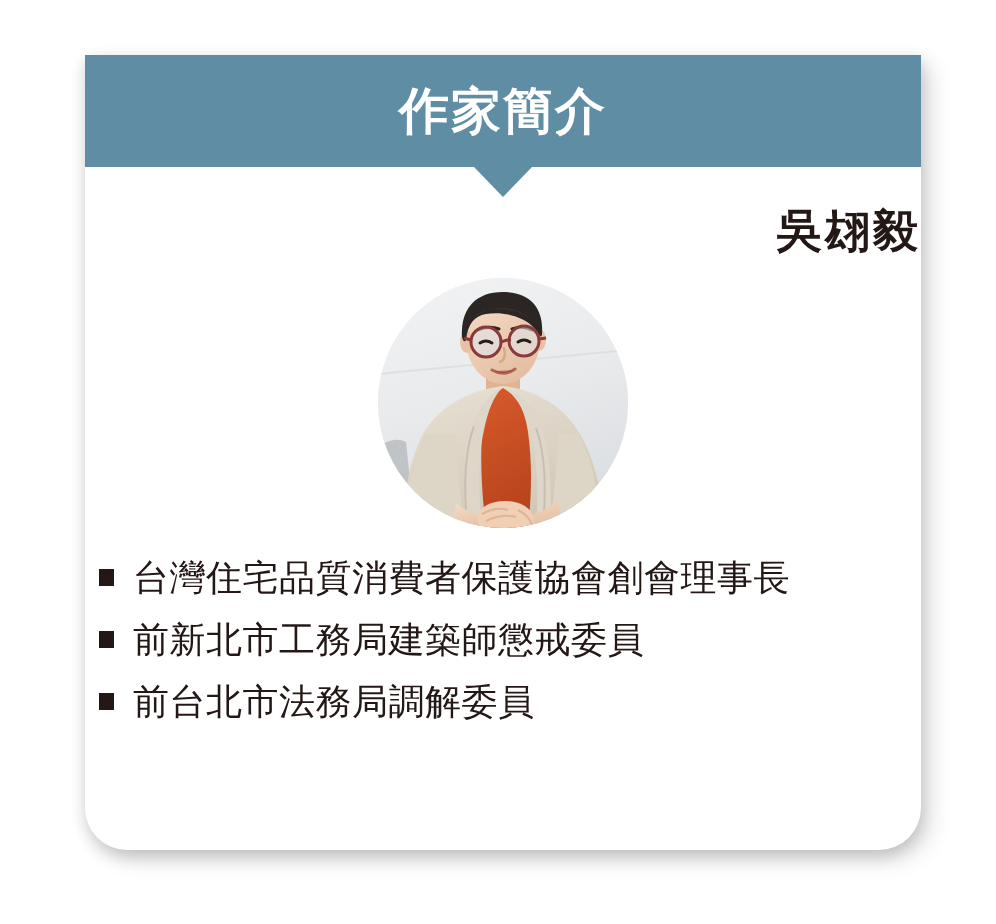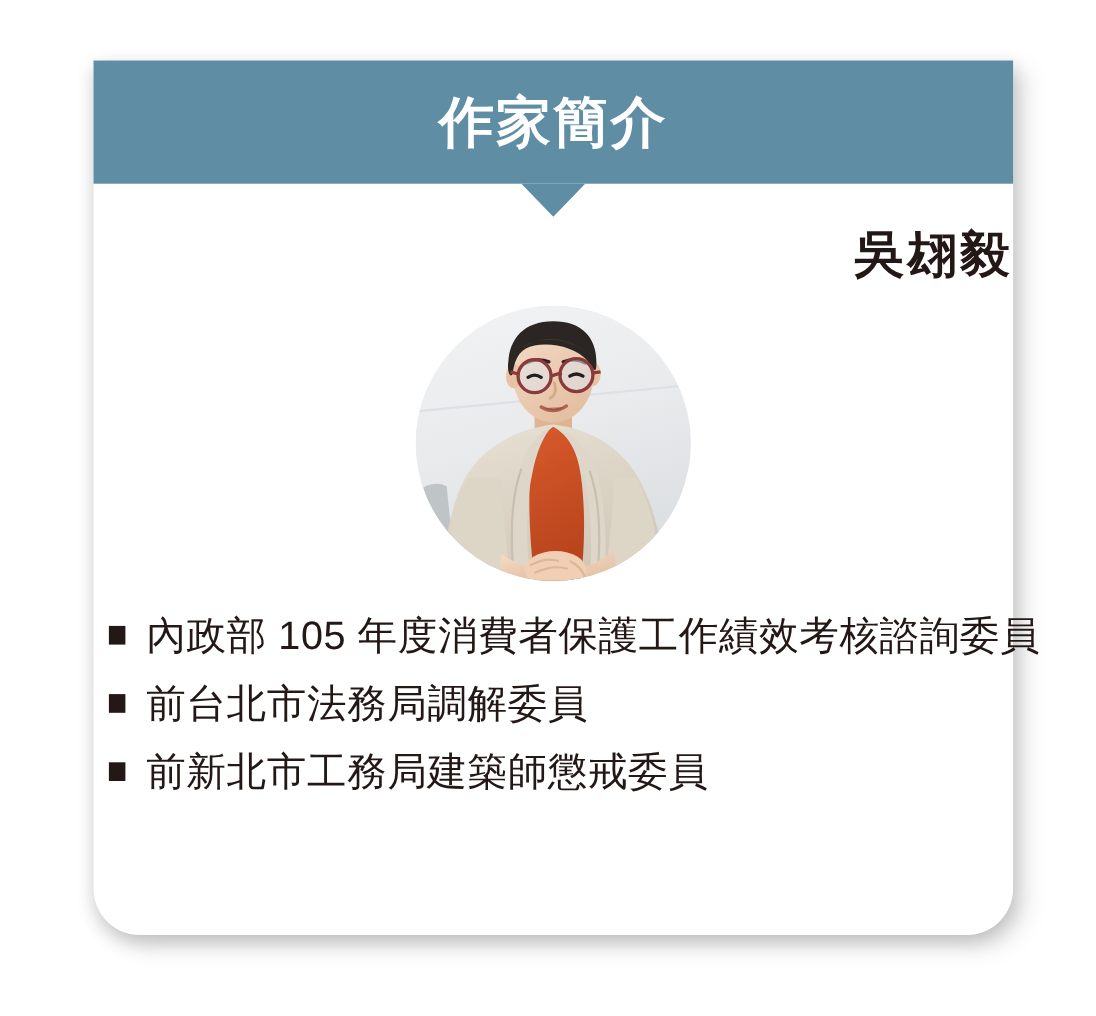--- a/index.html
+++ b/index.html
@@ -226,25 +226,25 @@
       <path d="M126 70 q3 11 -4 14" stroke="#d6a987" stroke-width="2.5" fill="none" stroke-linecap="round"></path>
 
       <path d="M114 92 q12 7 23 -1" stroke="#b5654f" stroke-width="3" fill="none" stroke-linecap="round"></path>
       <path d="M116 93 q11 5 19 -1" fill="#8d4436" opacity="0.55"></path>
     </svg>
   </div>
 
   <ul class="credentials">
     <li class="credential-item">
       <span class="bullet-marker"></span>
-      <span class="credential-text">內政部 105 年度消費者保護工作績效考核諮詢委員</span>
+      <span class="credential-text">台灣住宅品質消費者保護協會創會理事長</span>
+    </li>
+    <li class="credential-item">
+      <span class="bullet-marker"></span>
+      <span class="credential-text">前新北市工務局建築師懲戒委員</span>
     </li>
     <li class="credential-item">
       <span class="bullet-marker"></span>
       <span class="credential-text">前台北市法務局調解委員</span>
     </li>
-    <li class="credential-item">
-      <span class="bullet-marker"></span>
-      <span class="credential-text">前新北市工務局建築師懲戒委員</span>
-    </li>
   </ul>
 
 </div>
 
 </body></html>

